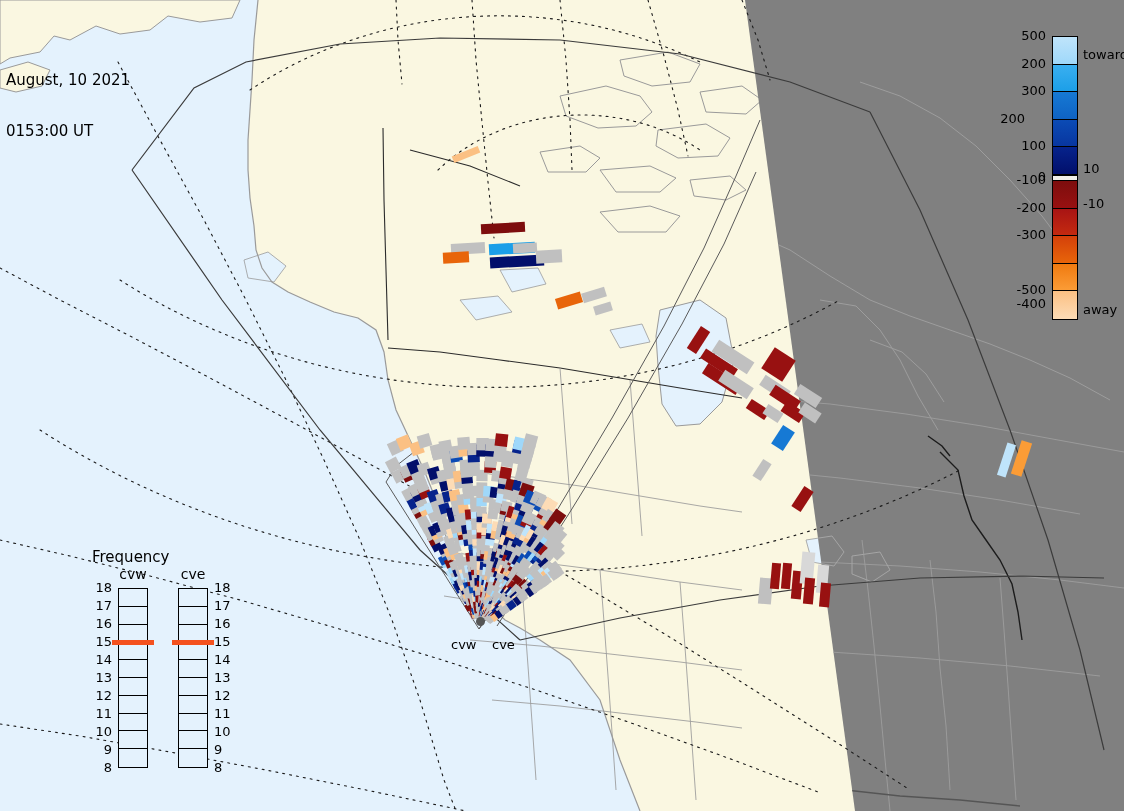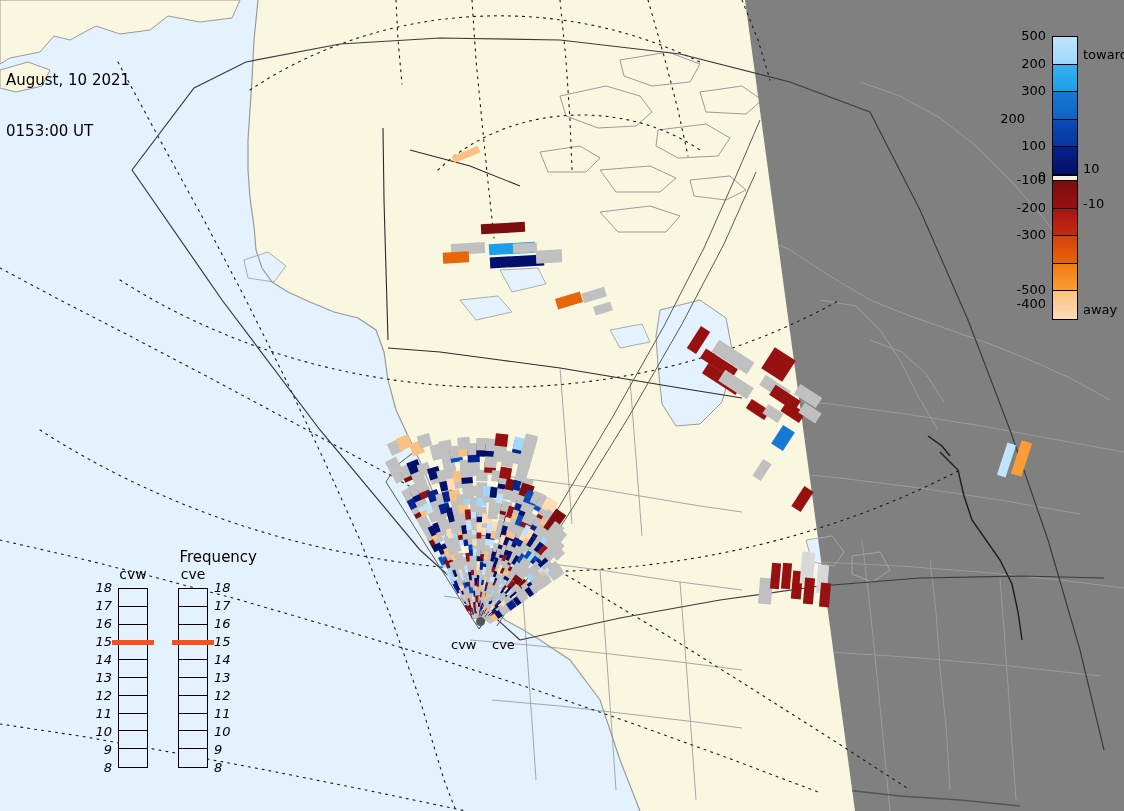--- a/index.html
+++ b/index.html
@@ -84,21 +84,21 @@
   
   #freq-panel {
     position: absolute;
     left: 92px; top: 548px;
     width: 165px; height: 235px;
   }
   #freq-title {
     position: absolute;
     left: 0px; top: 0px;
     width: 165px;
-    text-align: right;
+    text-align: left;
     font-size: 15px;
     color: #000;
   }
   .gauge-label {
     position: absolute;
     font-size: 14px;
     color: #000;
     text-align: center;
     width: 40px;
   }
@@ -121,21 +121,20 @@
     height: 5px;
     width: 42px;
     background: #f4511e;
   }
   .gauge-tick {
     position: absolute;
     font-size: 13px;
     color: #000;
     width: 22px;
     text-align: right;
-    font-style: italic;
   }
   .gauge-tick.right { text-align: left; }
 
   
   .site-label {
     position: absolute;
     font-size: 13px;
     color: #000;
     white-space: nowrap;
   }

